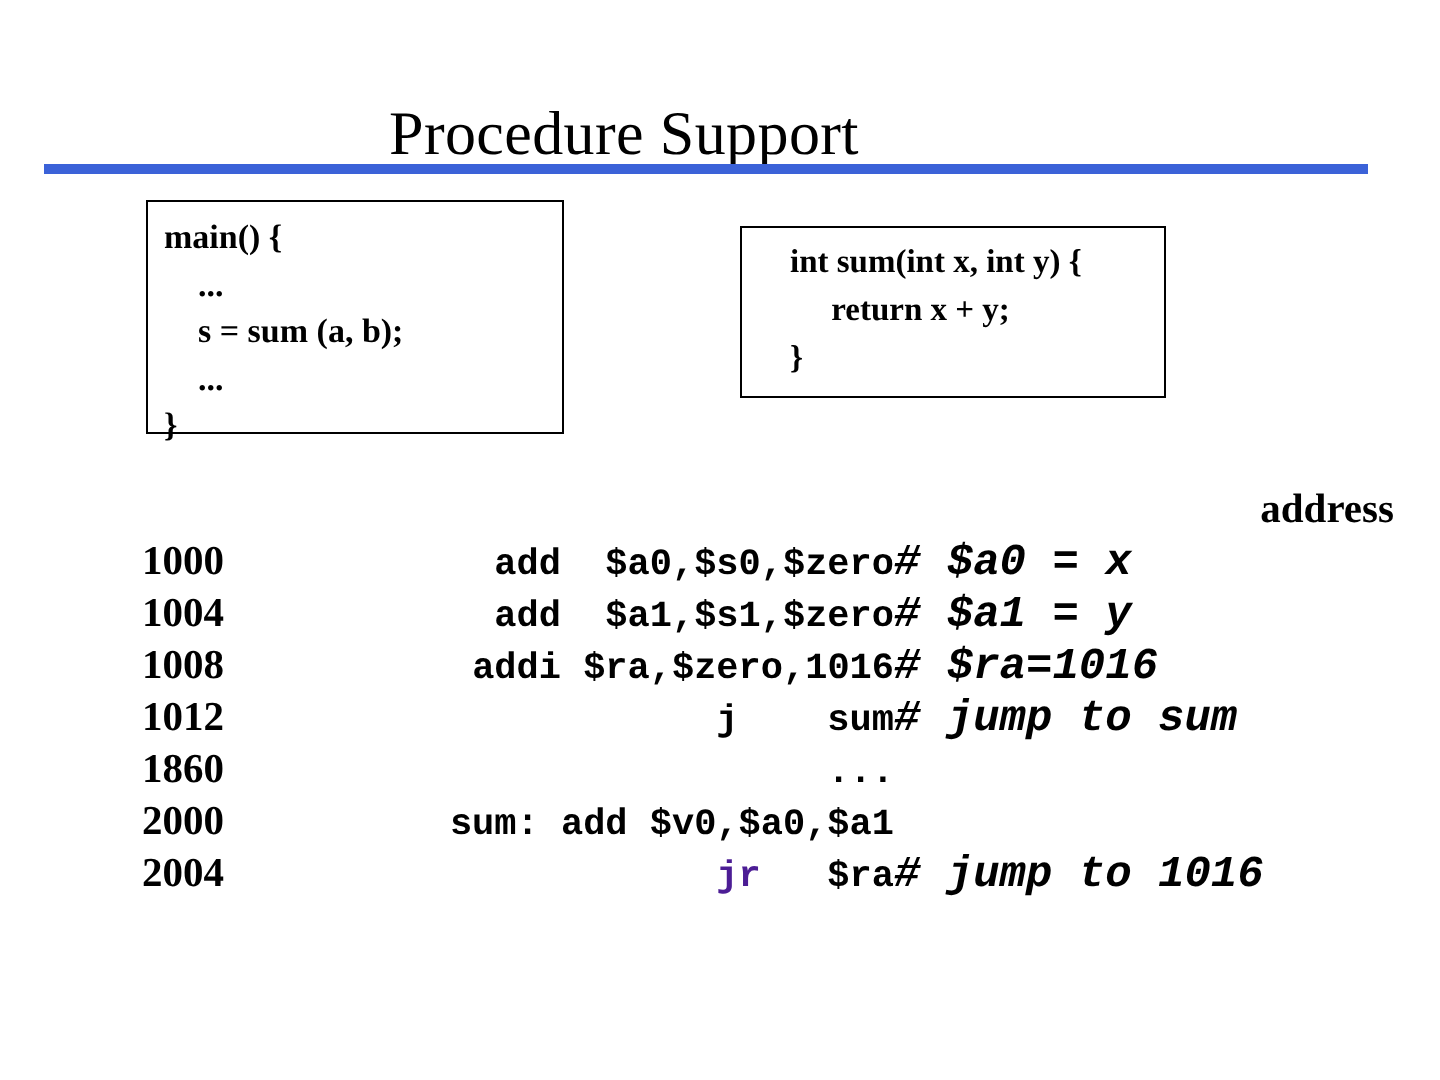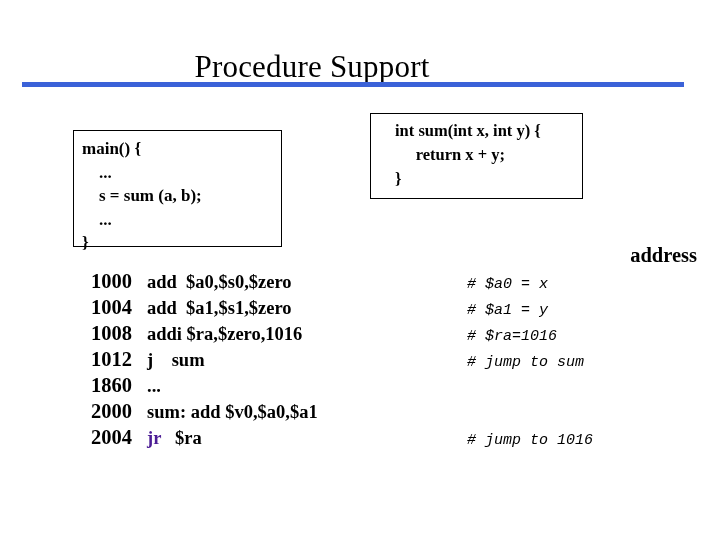--- a/index.html
+++ b/index.html
@@ -52,21 +52,20 @@
     color: #000000;
   }
   #c-box-main {
     left: 73px;
     top: 100px;
     width: 209px;
     height: 117px;
     padding: 6px 0 0 8px;
     font-size: 17px;
     line-height: 23.5px;
-    margin-top: 30px;
   }
   #c-box-sum {
     left: 370px;
     top: 113px;
     width: 213px;
     height: 86px;
     padding: 5px 0 0 24px;
     font-size: 16.5px;
     line-height: 24px;
   }
@@ -96,35 +95,35 @@
     align-items: baseline;
     margin-left: 14px;
   }
   .asm-addr {
     font-family: "Liberation Serif", serif;
     font-weight: bold;
     font-size: 20.5px;
     width: 56px;
     text-align: left;
     flex: 0 0 auto;
-    margin-left: 20px;
   }
   .asm-code {
-    font-family: Liberation Serif, serif;
+    font-family: Liberation Mono, monospace;
     font-weight: bold;
     font-size: 18.5px;
     white-space: pre;
     flex: 0 0 auto;
     width: 320px;
+    text-align: right;
   }
   .asm-comment {
     font-family: "Liberation Mono", monospace;
-    font-weight: normal;
+    font-weight: bold;
     font-style: italic;
-    font-size: 15px;
+    font-size: 22px;
     white-space: pre;
     flex: 0 0 auto;
   }
   .mn-red {
     color: #b2201f;
   }
 </style>
 </head>
 <body>
 

